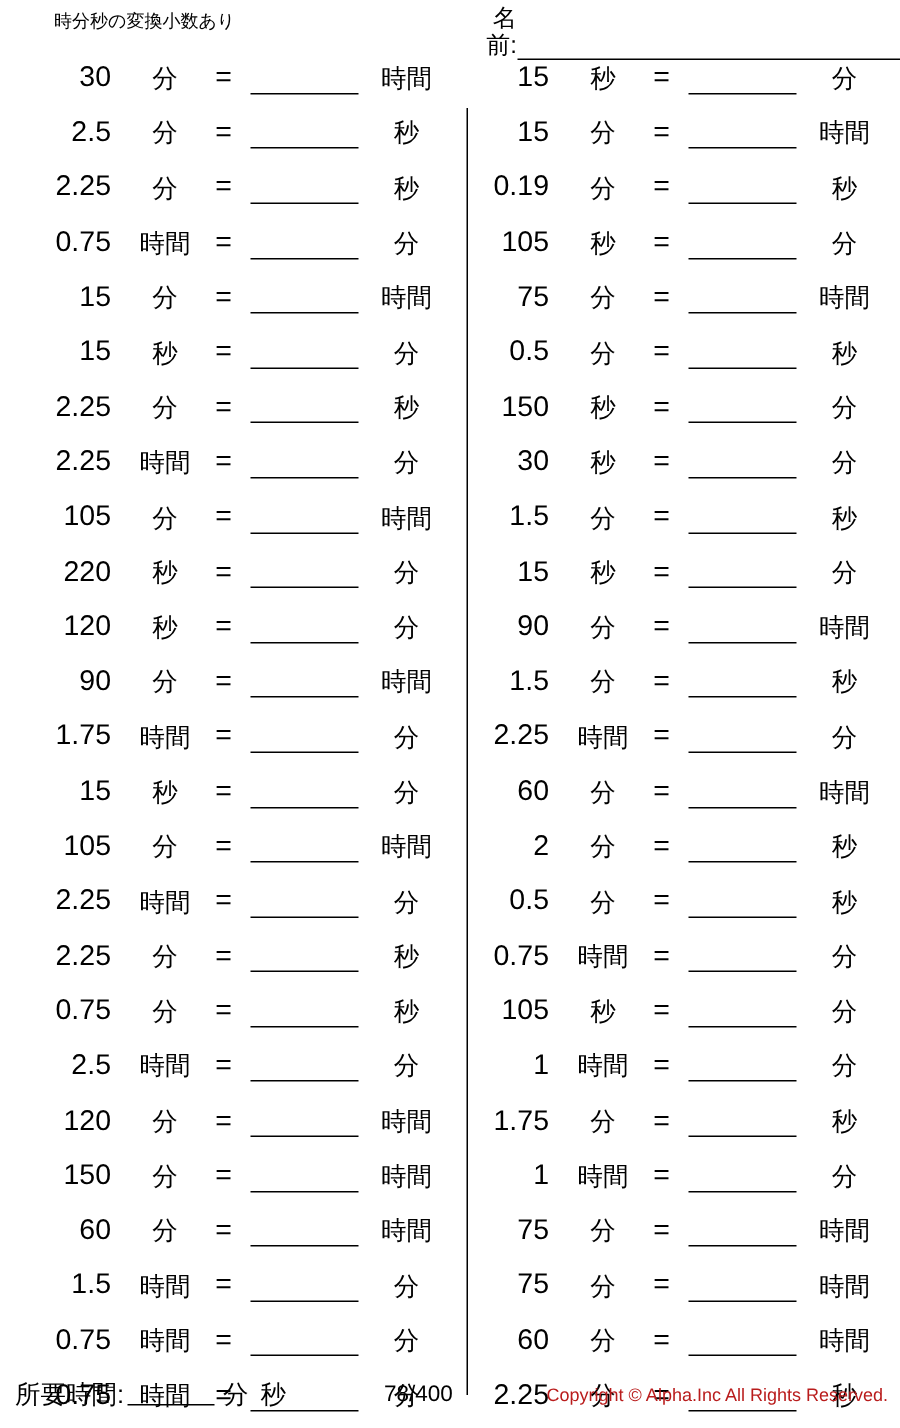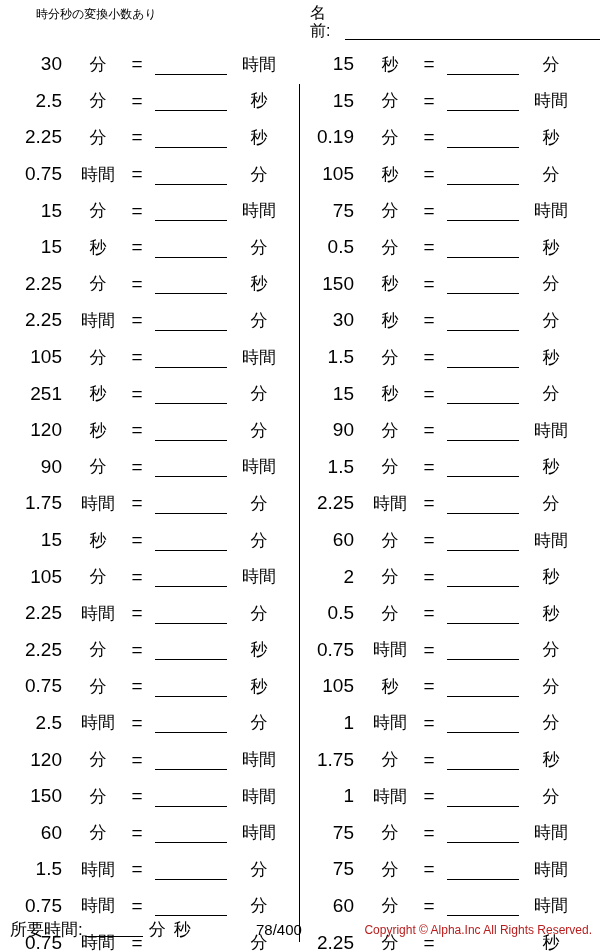--- a/index.html
+++ b/index.html
@@ -36,40 +36,40 @@
     font-size: 12px;
     letter-spacing: 0px;
     margin-left: 28px;
   }
   .name-block {
     position: absolute;
     left: 310px;
     top: 4px;
     display: flex;
     align-items: flex-end;
+    text-align: right;
   }
   .name-label {
     font-size: 16px;
     line-height: 18px;
   }
   .name-line {
     display: inline-block;
     width: 270px;
     border-bottom: 1px solid #000;
     height: 17px;
   }
   
   .columns {
     position: absolute;
     top: 34px;
-    left: 0;
+    left: 12px;
     width: 544px;
     height: 880px;
     display: flex;
-    margin-top: 12px;
   }
   .col {
     width: 300px;
     position: relative;
     box-sizing: border-box;
   }
   .col-divider {
     position: absolute;
     left: 299px;
     top: 38px;
@@ -253,21 +253,21 @@
         <div class="row">
           <span class="q-num">105</span>
           <span class="q-unit">分</span>
           <span class="q-eq">=</span>
           <span class="q-blank">
             <span class="blank-line"></span>
           </span>
           <span class="a-unit">時間</span>
         </div>
         <div class="row">
-          <span class="q-num">251</span>
+          <span class="q-num">220</span>
           <span class="q-unit">秒</span>
           <span class="q-eq">=</span>
           <span class="q-blank">
             <span class="blank-line"></span>
           </span>
           <span class="a-unit">分</span>
         </div>
         <div class="row">
           <span class="q-num">120</span>
           <span class="q-unit">秒</span>

